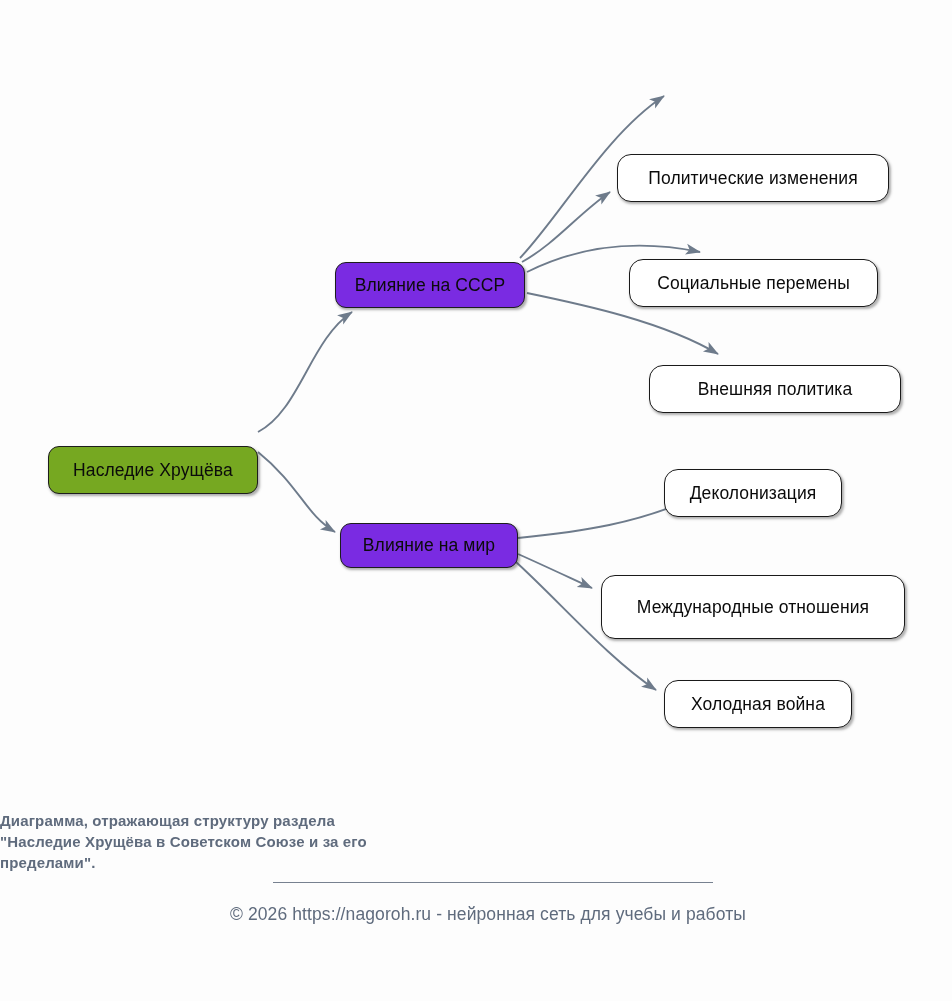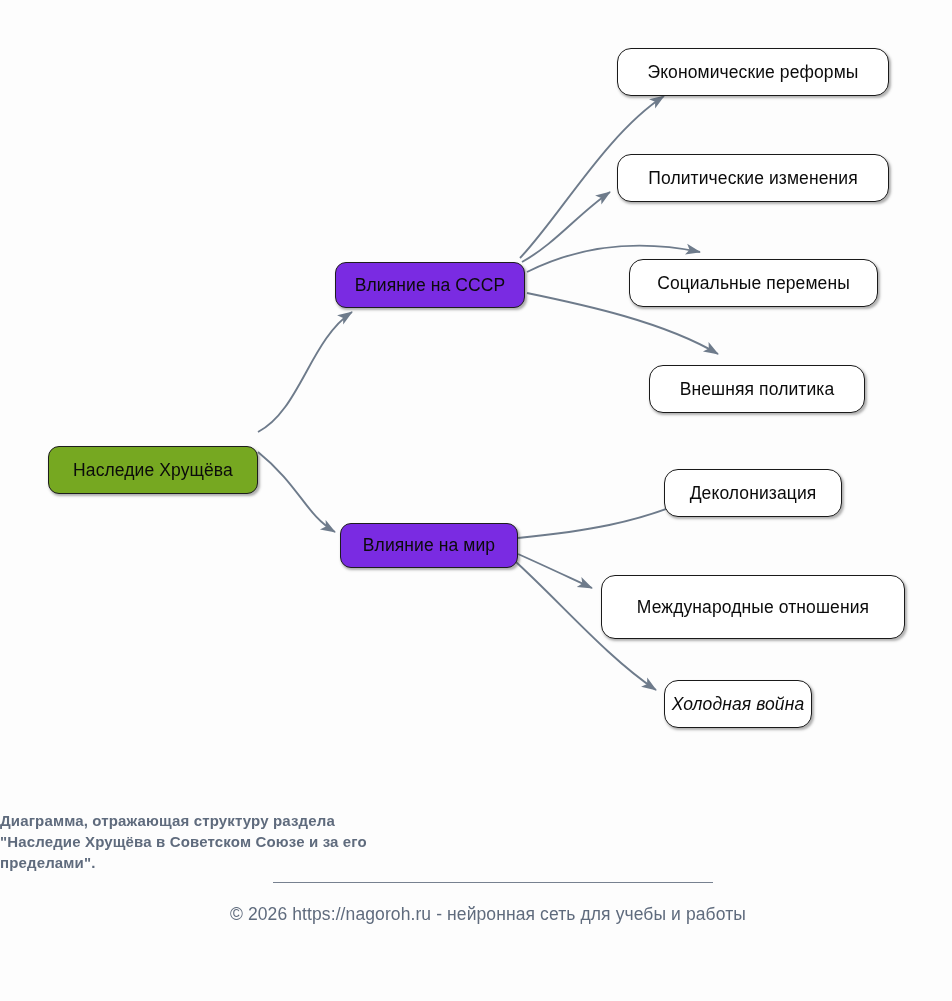--- a/index.html
+++ b/index.html
@@ -103,40 +103,37 @@
   </div>
 
   <div class="node node-branch" style="left:335px;top:262px;width:190px;height:46px;">
     <span>Влияние на СССР</span>
   </div>
 
   <div class="node node-branch" style="left:340px;top:523px;width:178px;height:45px;text-align:right;">
     <span>Влияние на мир</span>
   </div>
 
-  <div class="node node-leaf" style="left:617px;top:48px;width:272px;height:48px;">
-    <span>Экономические реформы</span>
-  </div>
   <div class="node node-leaf" style="left:629px;top:259px;width:249px;height:48px;">
     <span>Социальные перемены</span>
   </div>
   <div class="node node-leaf" style="left:617px;top:154px;width:272px;height:48px;">
     <span>Политические изменения</span>
   </div>
-  <div class="node node-leaf" style="left:649px;top:365px;width:216px;height:48px;">
+  <div class="node node-leaf" style="left:649px;top:365px;width:252px;height:48px;">
     <span>Внешняя политика</span>
   </div>
 
   <div class="node node-leaf" style="left:664px;top:469px;width:178px;height:48px;">
     <span>Деколонизация</span>
   </div>
   <div class="node node-leaf" style="left:601px;top:575px;width:304px;height:64px;justify-content:center;">
     <span>Международные отношения</span>
   </div>
-  <div class="node node-leaf" style="left:664px;top:680px;width:148px;height:48px;font-style:italic;">
+  <div class="node node-leaf" style="left:664px;top:680px;width:188px;height:48px;">
     <span>Холодная война</span>
   </div>
 
   <div class="caption">
     <div>Диаграмма, отражающая структуру раздела</div>
     <div>"Наследие Хрущёва в Советском Союзе и за его</div>
     <div>пределами".</div>
   </div>
 
   <div class="rule"></div>

